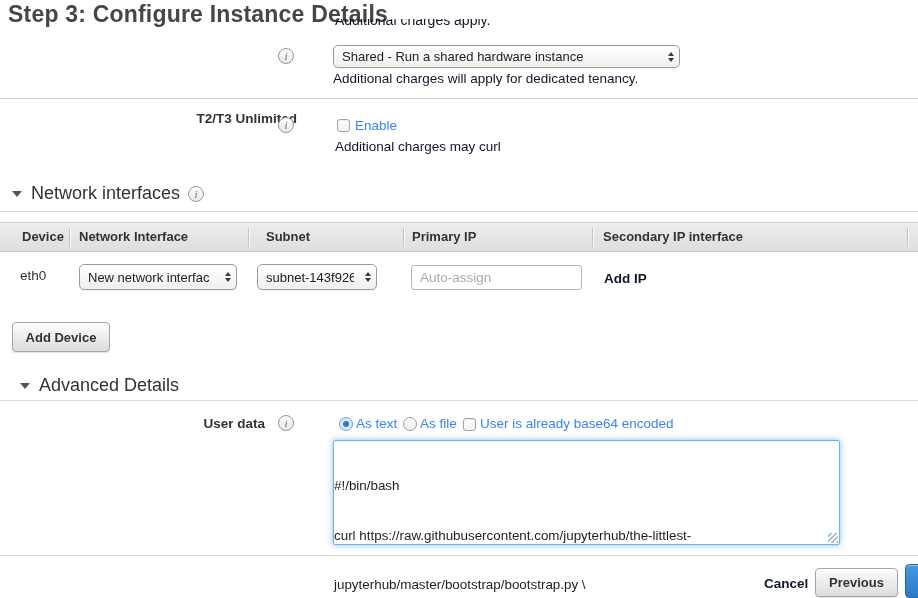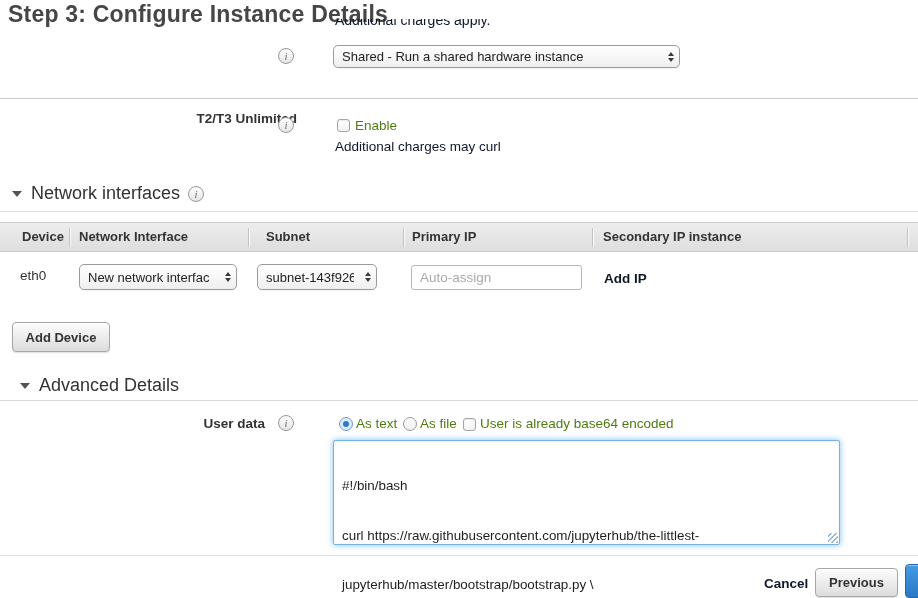--- a/index.html
+++ b/index.html
@@ -45,21 +45,21 @@
   }
   .radio {
     width:14px; height:14px; border:1px solid #9a9a9a; border-radius:50%;
     background:linear-gradient(#fff,#eee); cursor:pointer;
   }
   .radio.sel { border-color:#6f9fd0; background:#ddeafa; }
   .radio.sel::after {
     content:""; display:block; width:6px; height:6px; border-radius:50%;
     background:#2e77c9; margin:3px auto 0;
   }
-  .ctl-label { font-size:13.5px; color:#4d7c0f; }
+  .ctl-label { font-size:13.5px; color:#3b82f6; }
 
   .section-hdr { display:flex; align-items:center; font-size:18px; color:#333; }
   .tri { width:0; height:0; border-left:5px solid transparent; border-right:5px solid transparent; border-top:6px solid #555; margin-right:9px; cursor:pointer; }
   .section-hdr .info { margin-left:8px; }
 
   .thead {
     left:0; top:222px; width:918px; height:30px;
     background:linear-gradient(#ededed,#dedede);
     border-top:1px solid #cdcdcd; border-bottom:1px solid #cdcdcd;
   }
@@ -82,21 +82,21 @@
   .btn-blue {
     border:1px solid #2968a5; border-radius:4px;
     background:linear-gradient(#459ae2,#2b79c6);
     box-shadow:inset 0 1px 0 rgba(255,255,255,0.4); cursor:pointer;
   }
 
   .udata {
     left:333px; top:440px; width:507px; height:105px;
     border:1px solid #79b2e2; border-radius:2px; background:#fff;
     box-shadow:0 0 6px rgba(82,168,236,0.75), inset 0 1px 2px rgba(0,0,0,0.07);
-    padding:4px 8px; font-size:13.4px; line-height:16.5px; color:#1e1e1e;
+    padding:4px 0; font-size:13.4px; line-height:16.5px; color:#1e1e1e;
     white-space:pre-wrap; cursor:text;
   }
   .udata .line { white-space:pre; }
   .rsz {
     position:absolute; right:1px; bottom:1px; width:10px; height:10px;
     background:repeating-linear-gradient(135deg, transparent 0 2px, #96b6d6 2px 3.5px);
     cursor:nwse-resize;
   }
 </style>
 </head>
@@ -111,20 +111,21 @@
   </div>
 
   <div class="abs info" style="left:278px; top:48px;">i</div>
   <div class="abs msel" style="left:333px; top:45px; width:347px; height:23px;">
     <span class="txt">Shared - Run a shared hardware instance</span>
     <span class="arrows">
         <i class="up"></i>
         <i class="down"></i>
       </span>
   </div>
+  <a class="abs lnk" style="left:333px; top:71px; font-size:13.5px;">Additional charges will apply for dedicated tenancy.</a>
 
   <div class="abs hr" style="top:98px;"></div>
 
   <div class="abs form-label" style="top:111px;margin-left:32px;">T2/T3 Unlimited</div>
   <div class="abs info" style="left:278px; top:117px;">i</div>
   <div class="abs cb" style="left:337px; top:119px;"></div>
   <div class="abs ctl-label" style="left:355px; top:118px;">Enable</div>
   <a class="abs lnk" style="left:335px; top:139px; font-size:13.5px;">Additional charges may curl</a>
 
   <div class="abs section-hdr" style="left:12px; top:183px;">
@@ -133,21 +134,21 @@
     <span class="info">i</span>
   </div>
 
   <div class="abs hr" style="top:211px; background:#dcdcdc;"></div>
 
   <div class="abs thead">
     <span class="th" style="left:22px;">Device</span>
     <span class="th" style="left:79px;">Network Interface</span>
     <span class="th" style="left:266px;">Subnet</span>
     <span class="th" style="left:412px;">Primary IP</span>
-    <span class="th" style="left:603px;">Secondary IP instance</span>
+    <span class="th" style="left:603px;">Secondary IP interface</span>
     <span class="vsep" style="left:69px;"></span>
     <span class="vsep" style="left:248px;"></span>
     <span class="vsep" style="left:403px;"></span>
     <span class="vsep" style="left:592px;"></span>
     <span class="vsep" style="left:907px;"></span>
   </div>
 
   <div class="abs" style="left:20px; top:268px; font-size:13.5px;">eth0</div>
   <div class="abs msel" style="left:79px; top:264px; width:158px; height:26px;">
     <span class="txt" style="max-width:122px;">New network interface</span>

